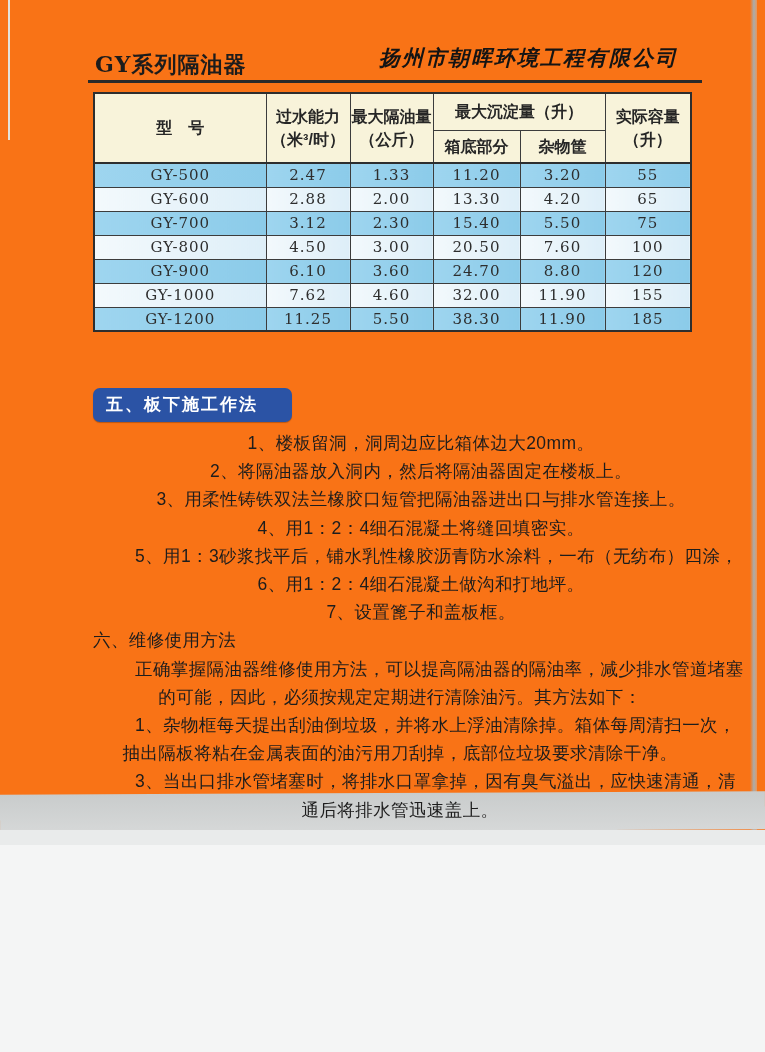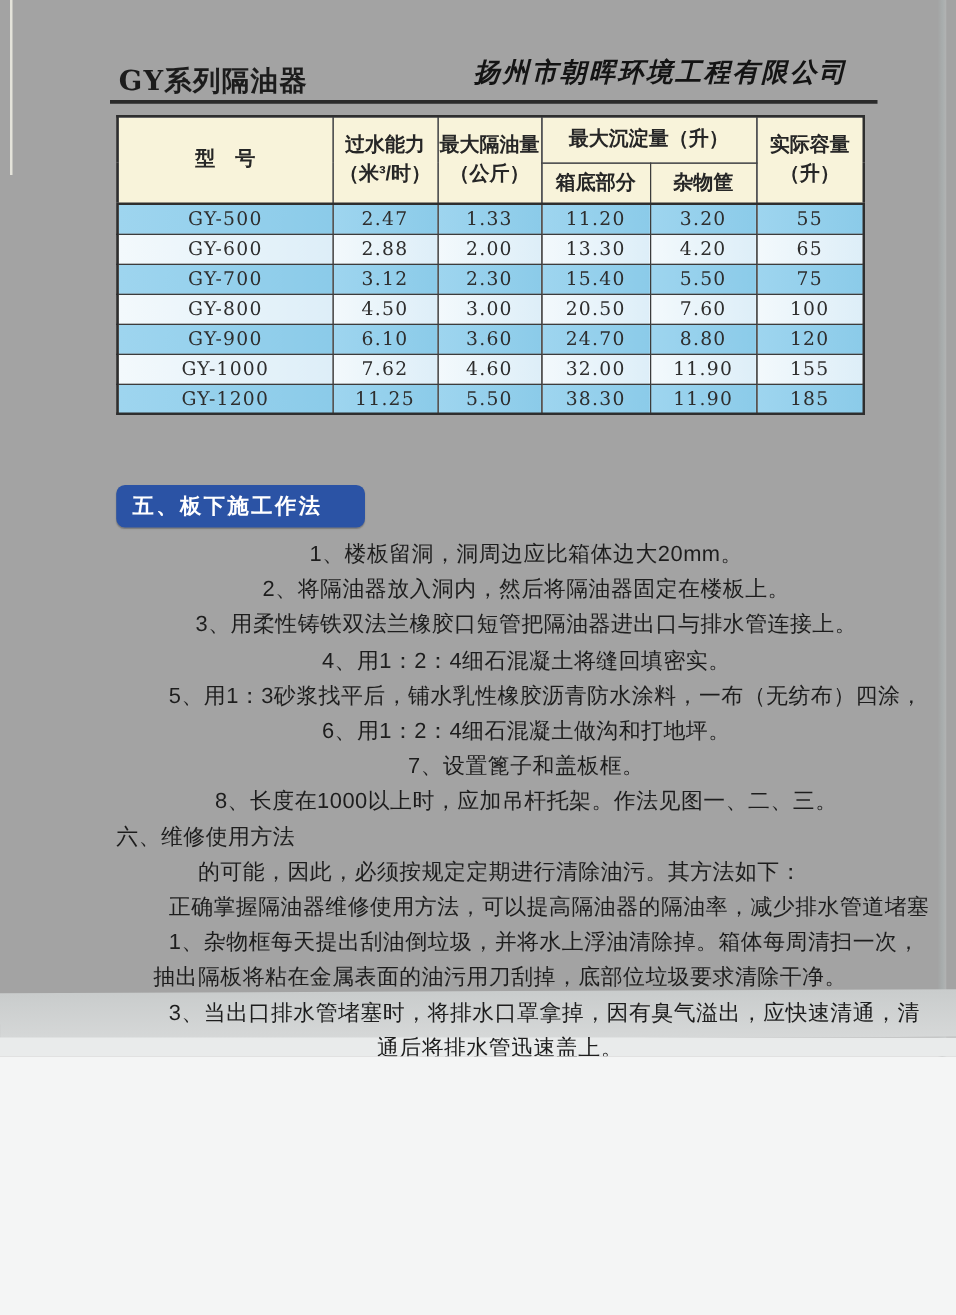--- a/index.html
+++ b/index.html
@@ -1,18 +1,18 @@
 <!DOCTYPE html>
 <html><head>
 <meta charset="utf-8">
 <style>
   * { margin:0; padding:0; box-sizing:border-box; }
   html,body { width:765px; height:1052px; }
   body { font-family:"Liberation Sans", sans-serif; background:#f4f5f5; }
-  .scan { position:relative; width:765px; height:845px; background:#a3a3a3; overflow:hidden; }
+  .scan { position:relative; width:765px; height:845px; background:#f97316; overflow:hidden; }
 
   
   .edge-right   { position:absolute; top:0; right:8px; width:7px; height:1008px;
                   background:linear-gradient(to right,rgba(150,155,155,0),#a8adad 55%,rgba(200,203,203,.4)); }
   .edge-left    { position:absolute; top:0; left:8px; width:2px; height:140px; background:#e4e3da; }
   .edge-bottom  { position:absolute; left:0; bottom:14px; width:765px; height:38px;
                   background:linear-gradient(to bottom,#c9cccc,#d6d8d8); transform:rotate(-.25deg); }
   .edge-bottom2 { position:absolute; left:0; bottom:0; width:765px; height:15px; background:#e9ebeb; }
 
   
@@ -159,26 +159,25 @@
   <div class="content">
     <div class="sec-badge">五、板下施工作法</div>
     <div class="lines">
       <div class="ln ind">1、楼板留洞，洞周边应比箱体边大20mm。</div>
       <div class="ln ind">2、将隔油器放入洞内，然后将隔油器固定在楼板上。</div>
       <div class="ln ind">3、用柔性铸铁双法兰橡胶口短管把隔油器进出口与排水管连接上。</div>
       <div class="ln ind">4、用1：2：4细石混凝土将缝回填密实。</div>
       <div class="ln ind">5、用1：3砂浆找平后，铺水乳性橡胶沥青防水涂料，一布（无纺布）四涂，</div>
       <div class="ln ind">6、用1：2：4细石混凝土做沟和打地坪。</div>
       <div class="ln ind">7、设置篦子和盖板框。</div>
-      <div class="ln ind">8、长度在1000以上时，应加吊杆托架。作法见图一、二、三。</div>
     </div>
     <div class="sec-title">六、维修使用方法</div>
     <div>
+      <div class="ln ind">正确掌握隔油器维修使用方法，可以提高隔油器的隔油率，减少排水管道堵塞</div>
       <div class="ln">的可能，因此，必须按规定定期进行清除油污。其方法如下：</div>
-      <div class="ln ind">正确掌握隔油器维修使用方法，可以提高隔油器的隔油率，减少排水管道堵塞</div>
       <div class="ln ind">1、杂物框每天提出刮油倒垃圾，并将水上浮油清除掉。箱体每周清扫一次，</div>
       <div class="ln">抽出隔板将粘在金属表面的油污用刀刮掉，底部位垃圾要求清除干净。</div>
       <div class="ln ind">3、当出口排水管堵塞时，将排水口罩拿掉，因有臭气溢出，应快速清通，清</div>
       <div class="ln">通后将排水管迅速盖上。</div>
     </div>
   </div>
 
   <div class="pgnum">7</div>
 
 </div>

